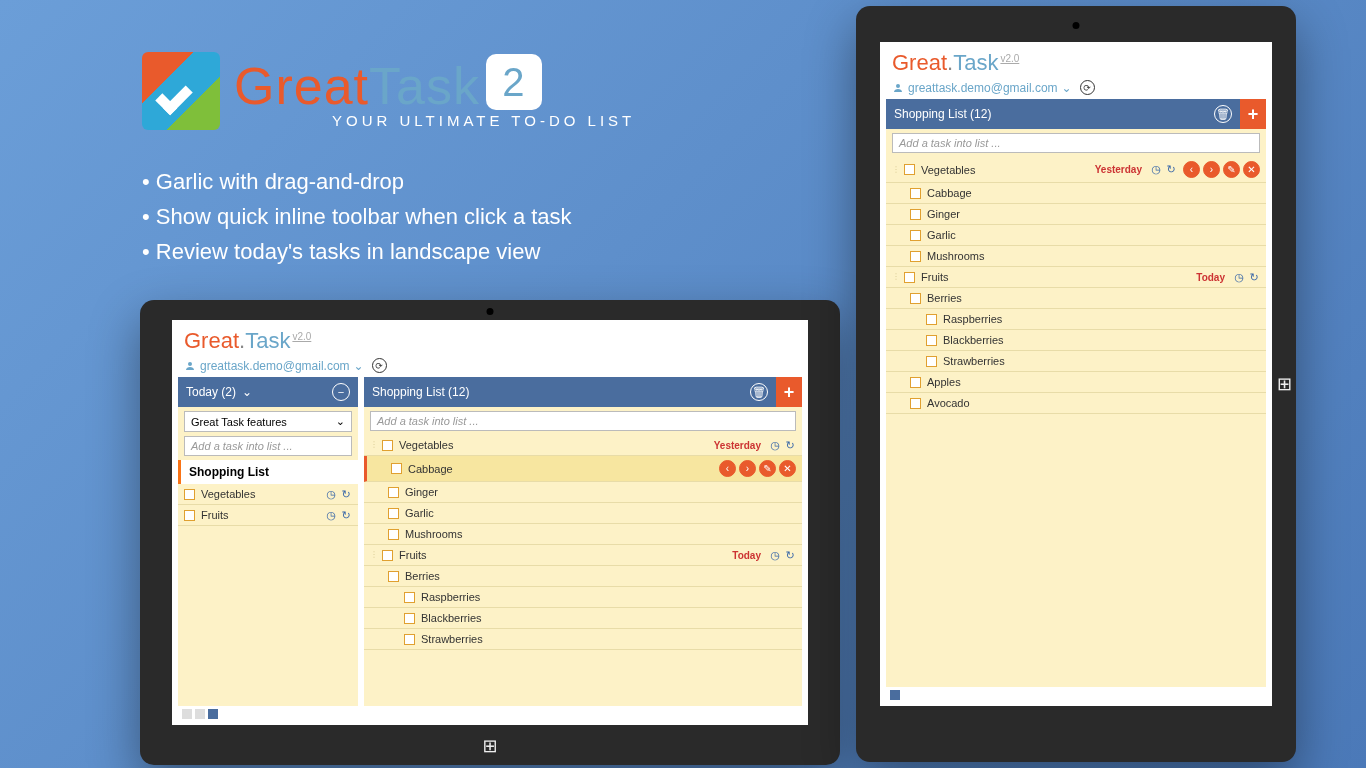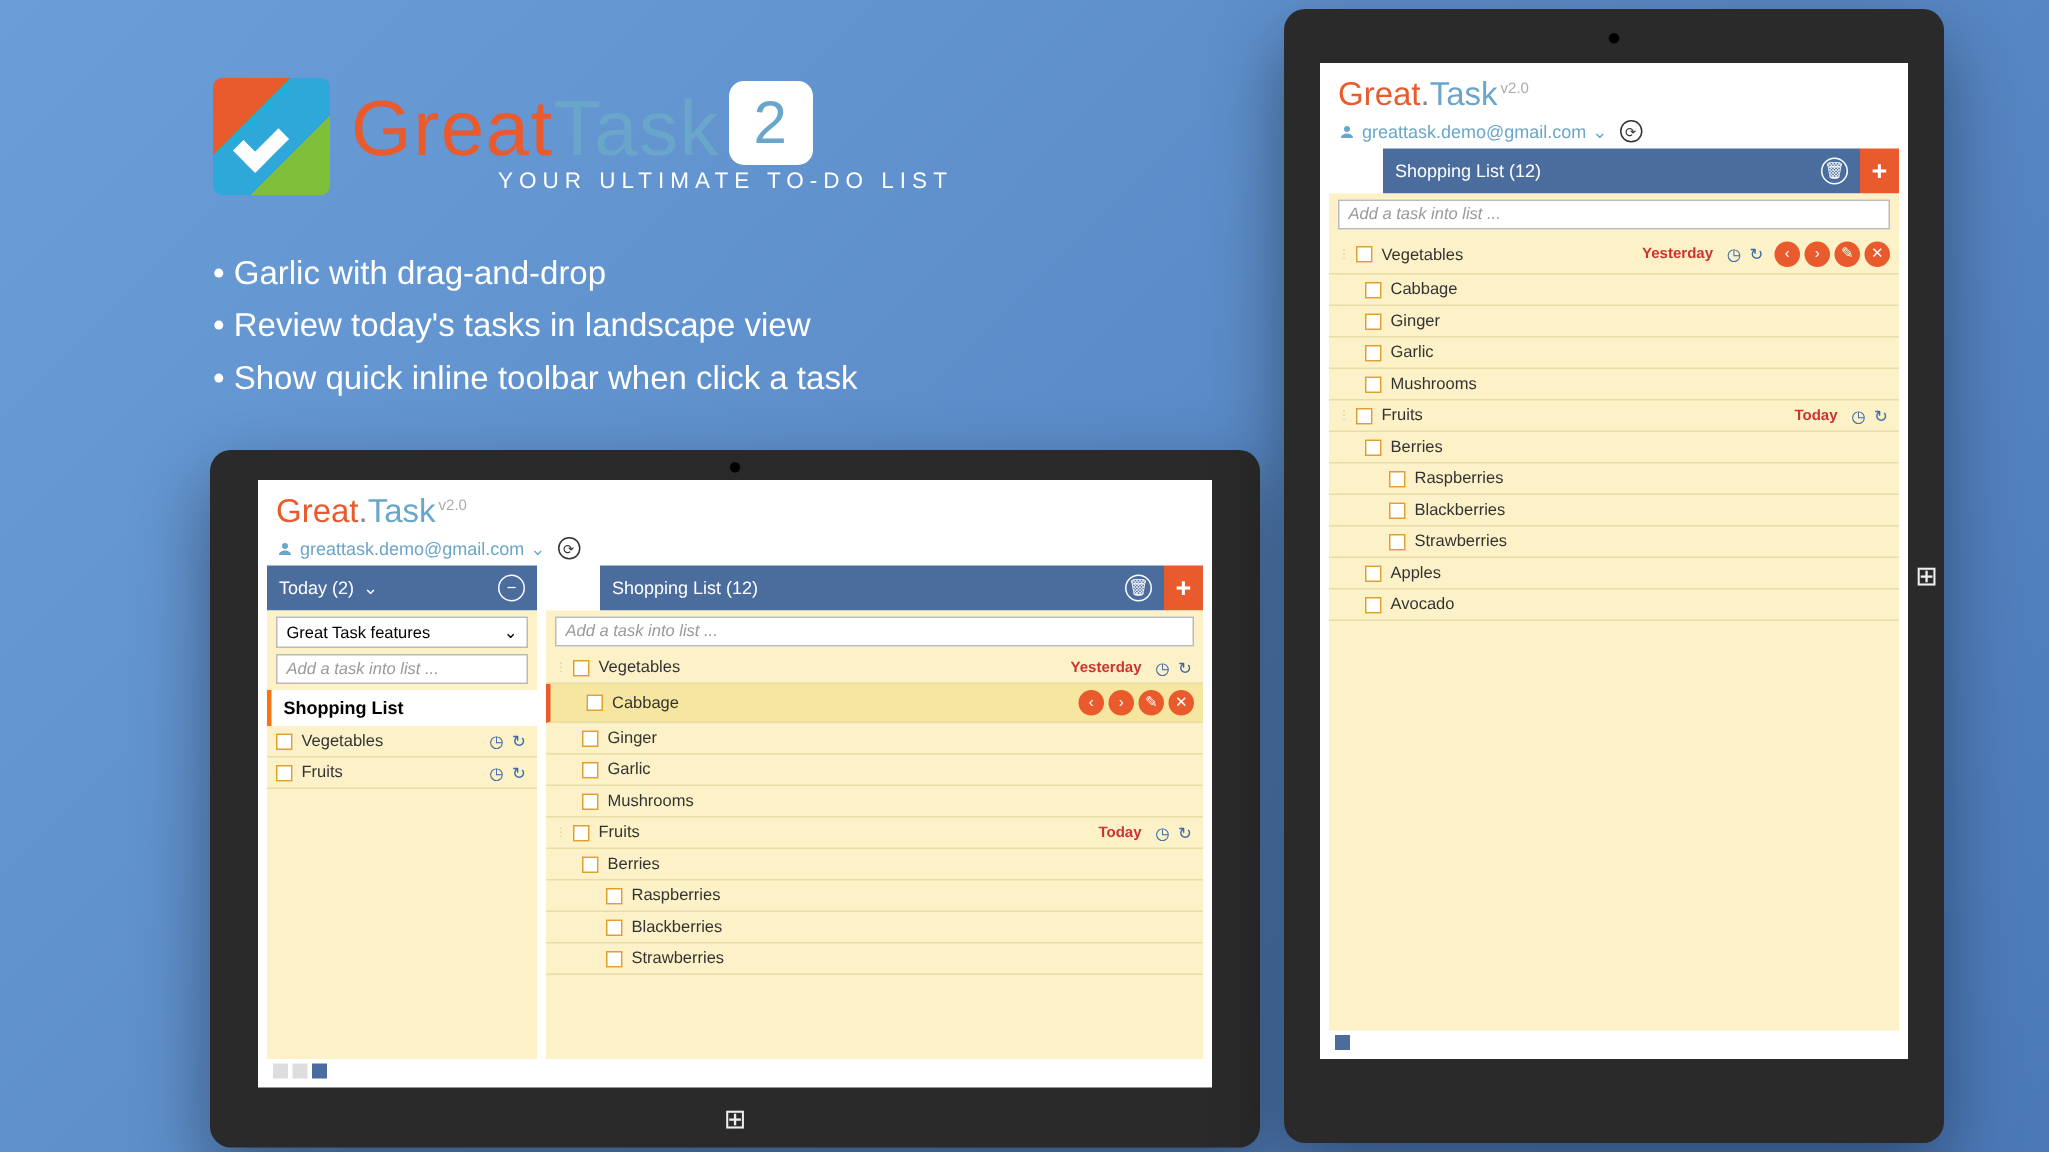--- a/index.html
+++ b/index.html
@@ -27,34 +27,34 @@
 .tablet.portrait  .camera { top:16px; }
 .tablet .winbtn { position:absolute; color:#eee; font-size:18px; }
 .tablet.landscape .winbtn { bottom:8px; left:50%; transform:translateX(-50%); }
 .tablet.portrait  .winbtn { right:4px; top:50%; transform:translateY(-50%); }
 .screen { width:100%; height:100%; background:#fff; overflow:hidden; position:relative; }
 
 
 .app-hdr { padding:8px 12px 4px 12px; }
 .app-title { font-size:22px; font-weight:300; }
 .app-title .g { color:#e95a2c;} .app-title .dot{color:#888;} .app-title .t{color:#6aa6c9;}
-.app-title sup { font-size:10px; color:#aaa; margin-left:2px;}
+.app-title sup { font-size:10px; color:#aaa; margin-left:2px;text-decoration:underline;}
 .acct { font-size:12px; color:#6aa6c9; margin-top:4px; display:flex; align-items:center; gap:4px;}
 .acct .ico { width:12px; height:12px; }
 .refresh-ico { width:15px; height:15px; border:1.5px solid #333; border-radius:50%; display:inline-flex; align-items:center; justify-content:center; font-size:9px; color:#333; margin-left:4px;}
 
 .cols { display:flex; gap:6px; padding:0 6px; height:calc(100% - 76px);}
 .col { flex:0 0 auto; display:flex; flex-direction:column; }
 .col.small { width:180px;} .col.big{flex:1;}
 
 .colhdr { background:#4a6d9e; color:#fff; font-size:12px; padding:6px 8px; display:flex; align-items:center; gap:6px; }
 .colhdr .spacer{flex:1;}
 .rnd { width:18px; height:18px; border:1.5px solid currentColor; border-radius:50%; display:inline-flex; align-items:center; justify-content:center; font-size:11px; line-height:1;}
 .addbtn { width:26px; align-self:stretch; background:#e95a2c; color:#fff; display:flex; align-items:center; justify-content:center; font-size:18px; font-weight:bold;}
-.hdr-wrap{display:flex;margin-left:36px;}
+.hdr-wrap{display:flex;}
 
 .listbody { background:#fdf2c7; flex:1; overflow:hidden; font-size:11px; }
 .selrow, .inputrow { background:#fff; border:1px solid #bbb; margin:4px 6px; padding:3px 6px; font-size:11px; }
 .selrow { display:flex; justify-content:space-between; align-items:center;}
 .inputrow { color:#999; font-style:italic;}
 .sect { background:#fff; border-left:3px solid #f97316; padding:5px 8px; margin-top:4px; font-weight:600; font-size:12px;}
 .itm { display:flex; align-items:center; gap:6px; padding:4px 6px; border-bottom:1px solid #e8dca8; }
 .itm .grip { width:6px; color:#d8cc94; font-size:8px; line-height:4px; letter-spacing:1px;}
 .cb { width:11px; height:11px; border:1.5px solid #e0a030; background:#fff; flex-shrink:0;}
 .itm .lbl { flex:1; color:#333;}
@@ -79,22 +79,22 @@
 <div class="promo">
   <div class="logo-row">
     <div class="logo-mark"></div>
     <div>
       <span class="logo-text"><span class="g">Great</span><span class="t">Task</span><span class="badge2">2</span></span>
       <div class="tagline">YOUR ULTIMATE TO-DO LIST</div>
     </div>
   </div>
   <div class="bullets">
     <div>Garlic with drag-and-drop</div>
+    <div>Show quick inline toolbar when click a task</div>
     <div>Review today's tasks in landscape view</div>
-    <div>Show quick inline toolbar when click a task</div>
   </div>
 </div>
 
 <div class="tablet landscape">
   <div class="camera"></div>
   <div class="winbtn">⊞</div>
   <div class="screen">
     <div class="app-hdr">
       <div class="app-title">
         <span class="g">Great</span><span class="dot">.</span><span class="t">Task</span><sup>v2.0</sup>

